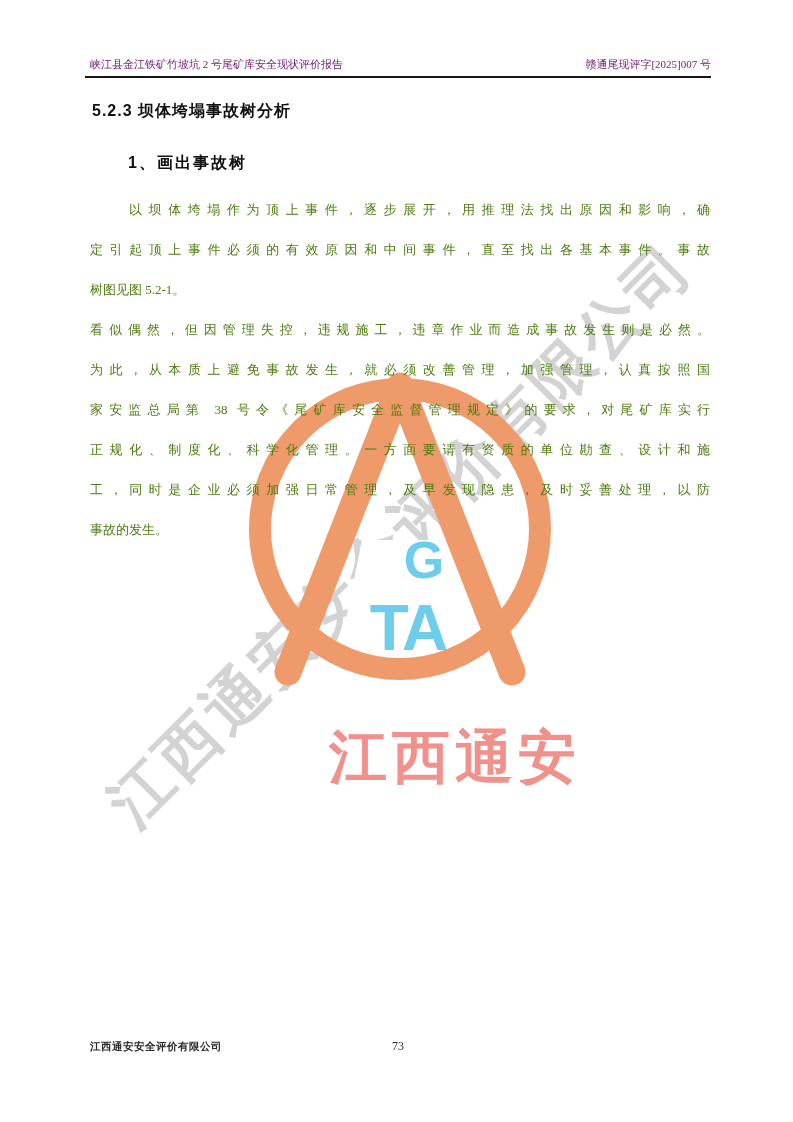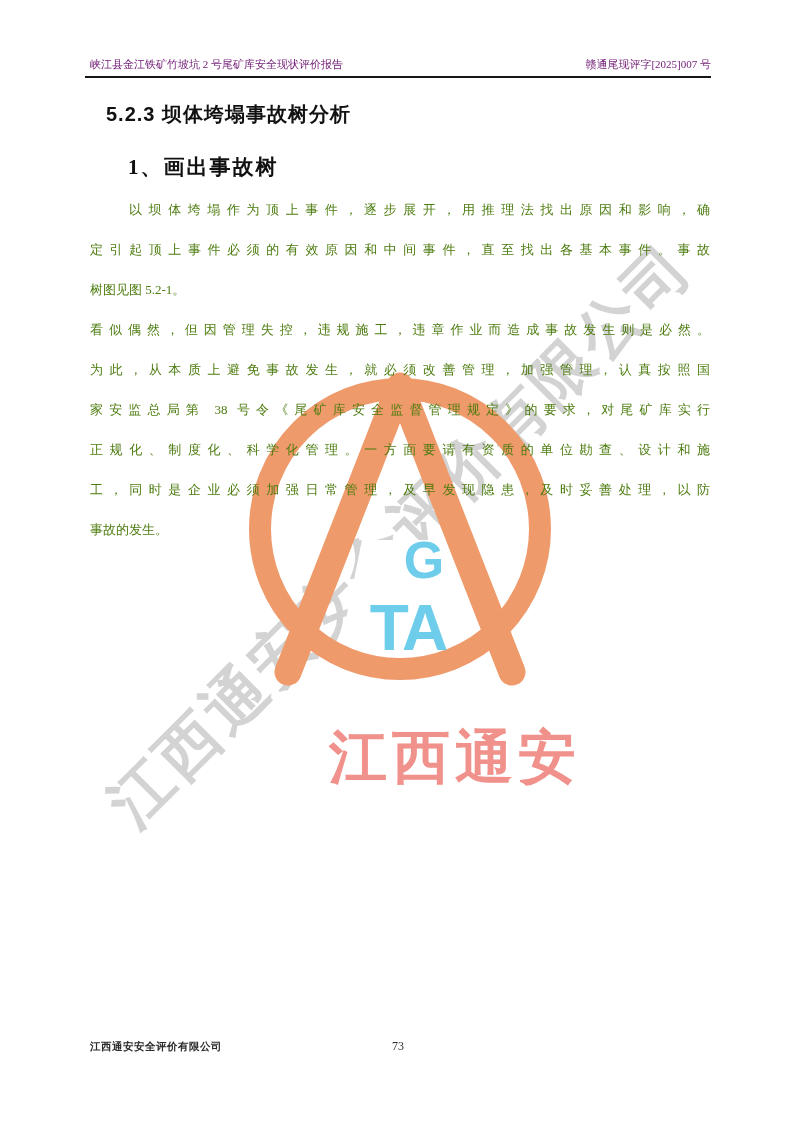--- a/index.html
+++ b/index.html
@@ -48,34 +48,34 @@
     width:626px;height:28px;
     border-bottom:2.5px solid #161616;
     font-size:11px;
     font-weight:400;
     color:#701a75;
   }
   .hdr-left{position:absolute;left:5px;bottom:4px;white-space:nowrap;}
   .hdr-right{position:absolute;right:0;bottom:4px;white-space:nowrap;margin-left:12px;}
   .sec-heading{
     position:absolute;
-    left:106px;top:101px;
+    left:92px;top:101px;
     font-family:"Liberation Sans","DejaVu Sans",sans-serif;
     font-weight:bold;
-    font-size:20px;
+    font-size:16px;
     letter-spacing:1px;
     color:#111;
     white-space:nowrap;
   }
   .sub-heading{
     position:absolute;
     left:128px;top:153px;
-    font-family:Liberation Serif, serif;
+    font-family:Liberation Sans, sans-serif;
     font-weight:bold;
-    font-size:21px;
+    font-size:16px;
     letter-spacing:2px;
     color:#111;
     white-space:nowrap;
   }
   .bodytext{
     position:absolute;
     left:90px;top:190px;
     width:620px;
   }
   .bodyline{

